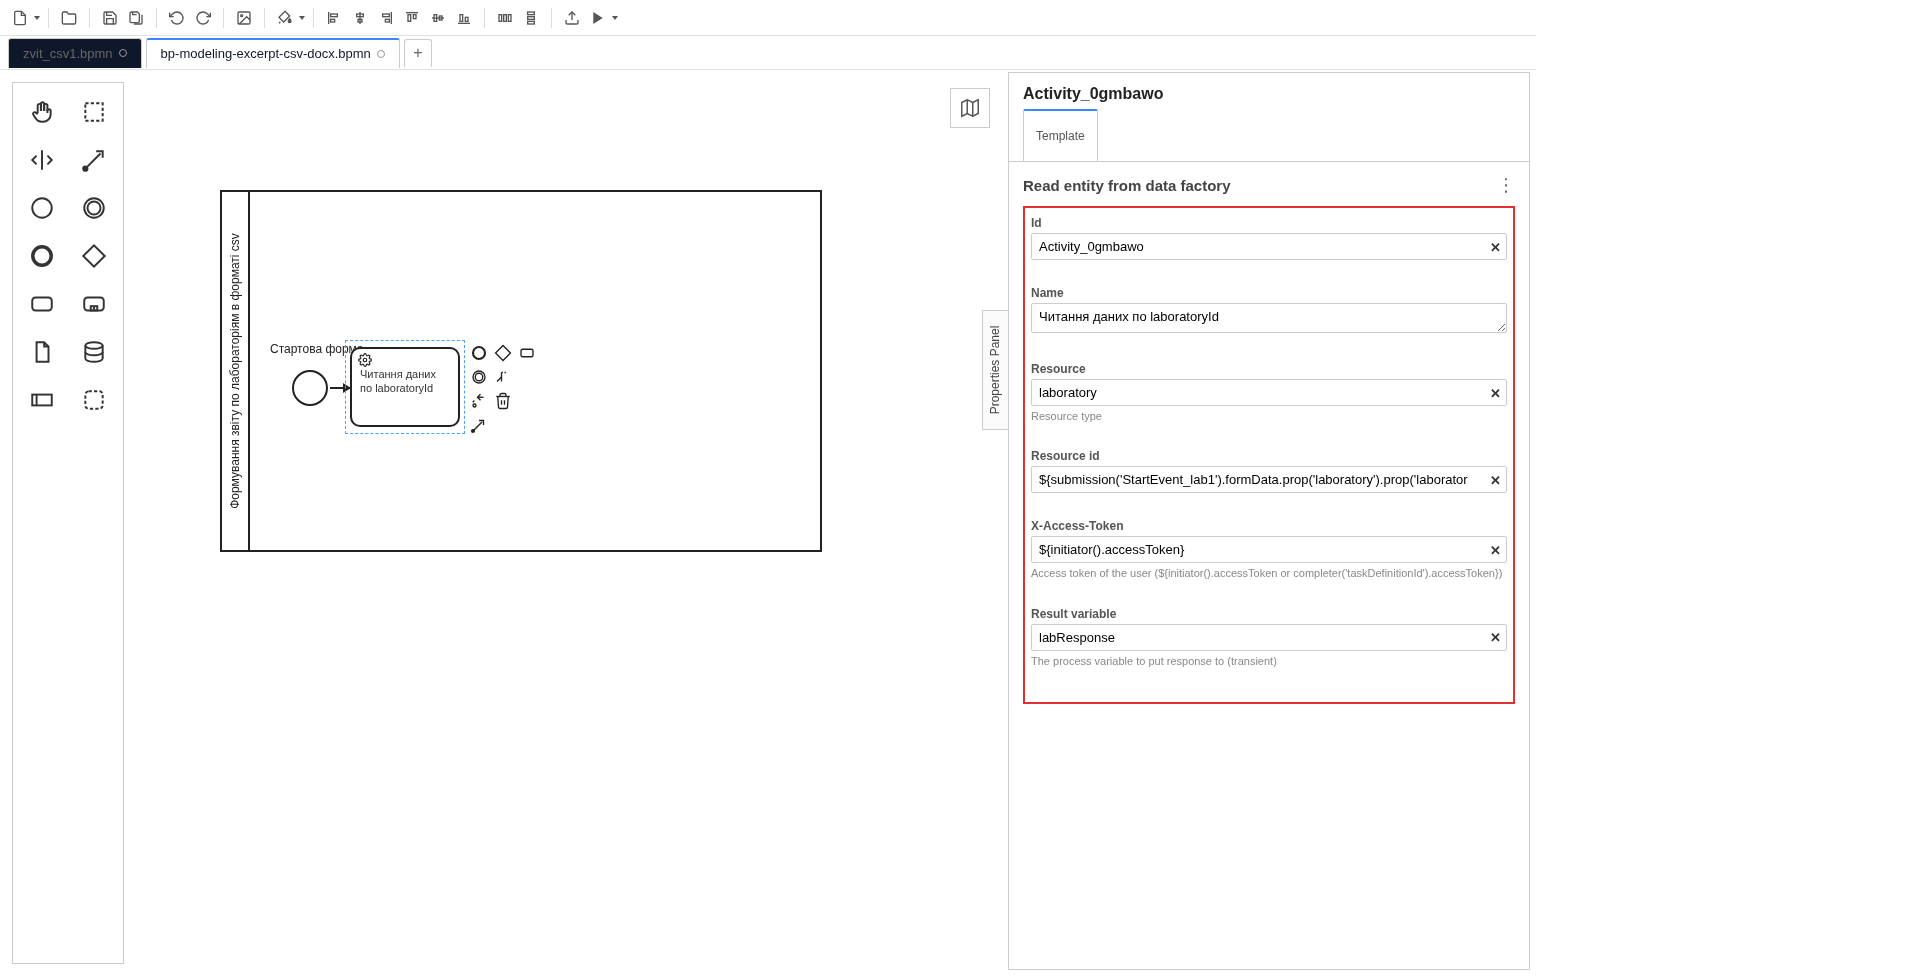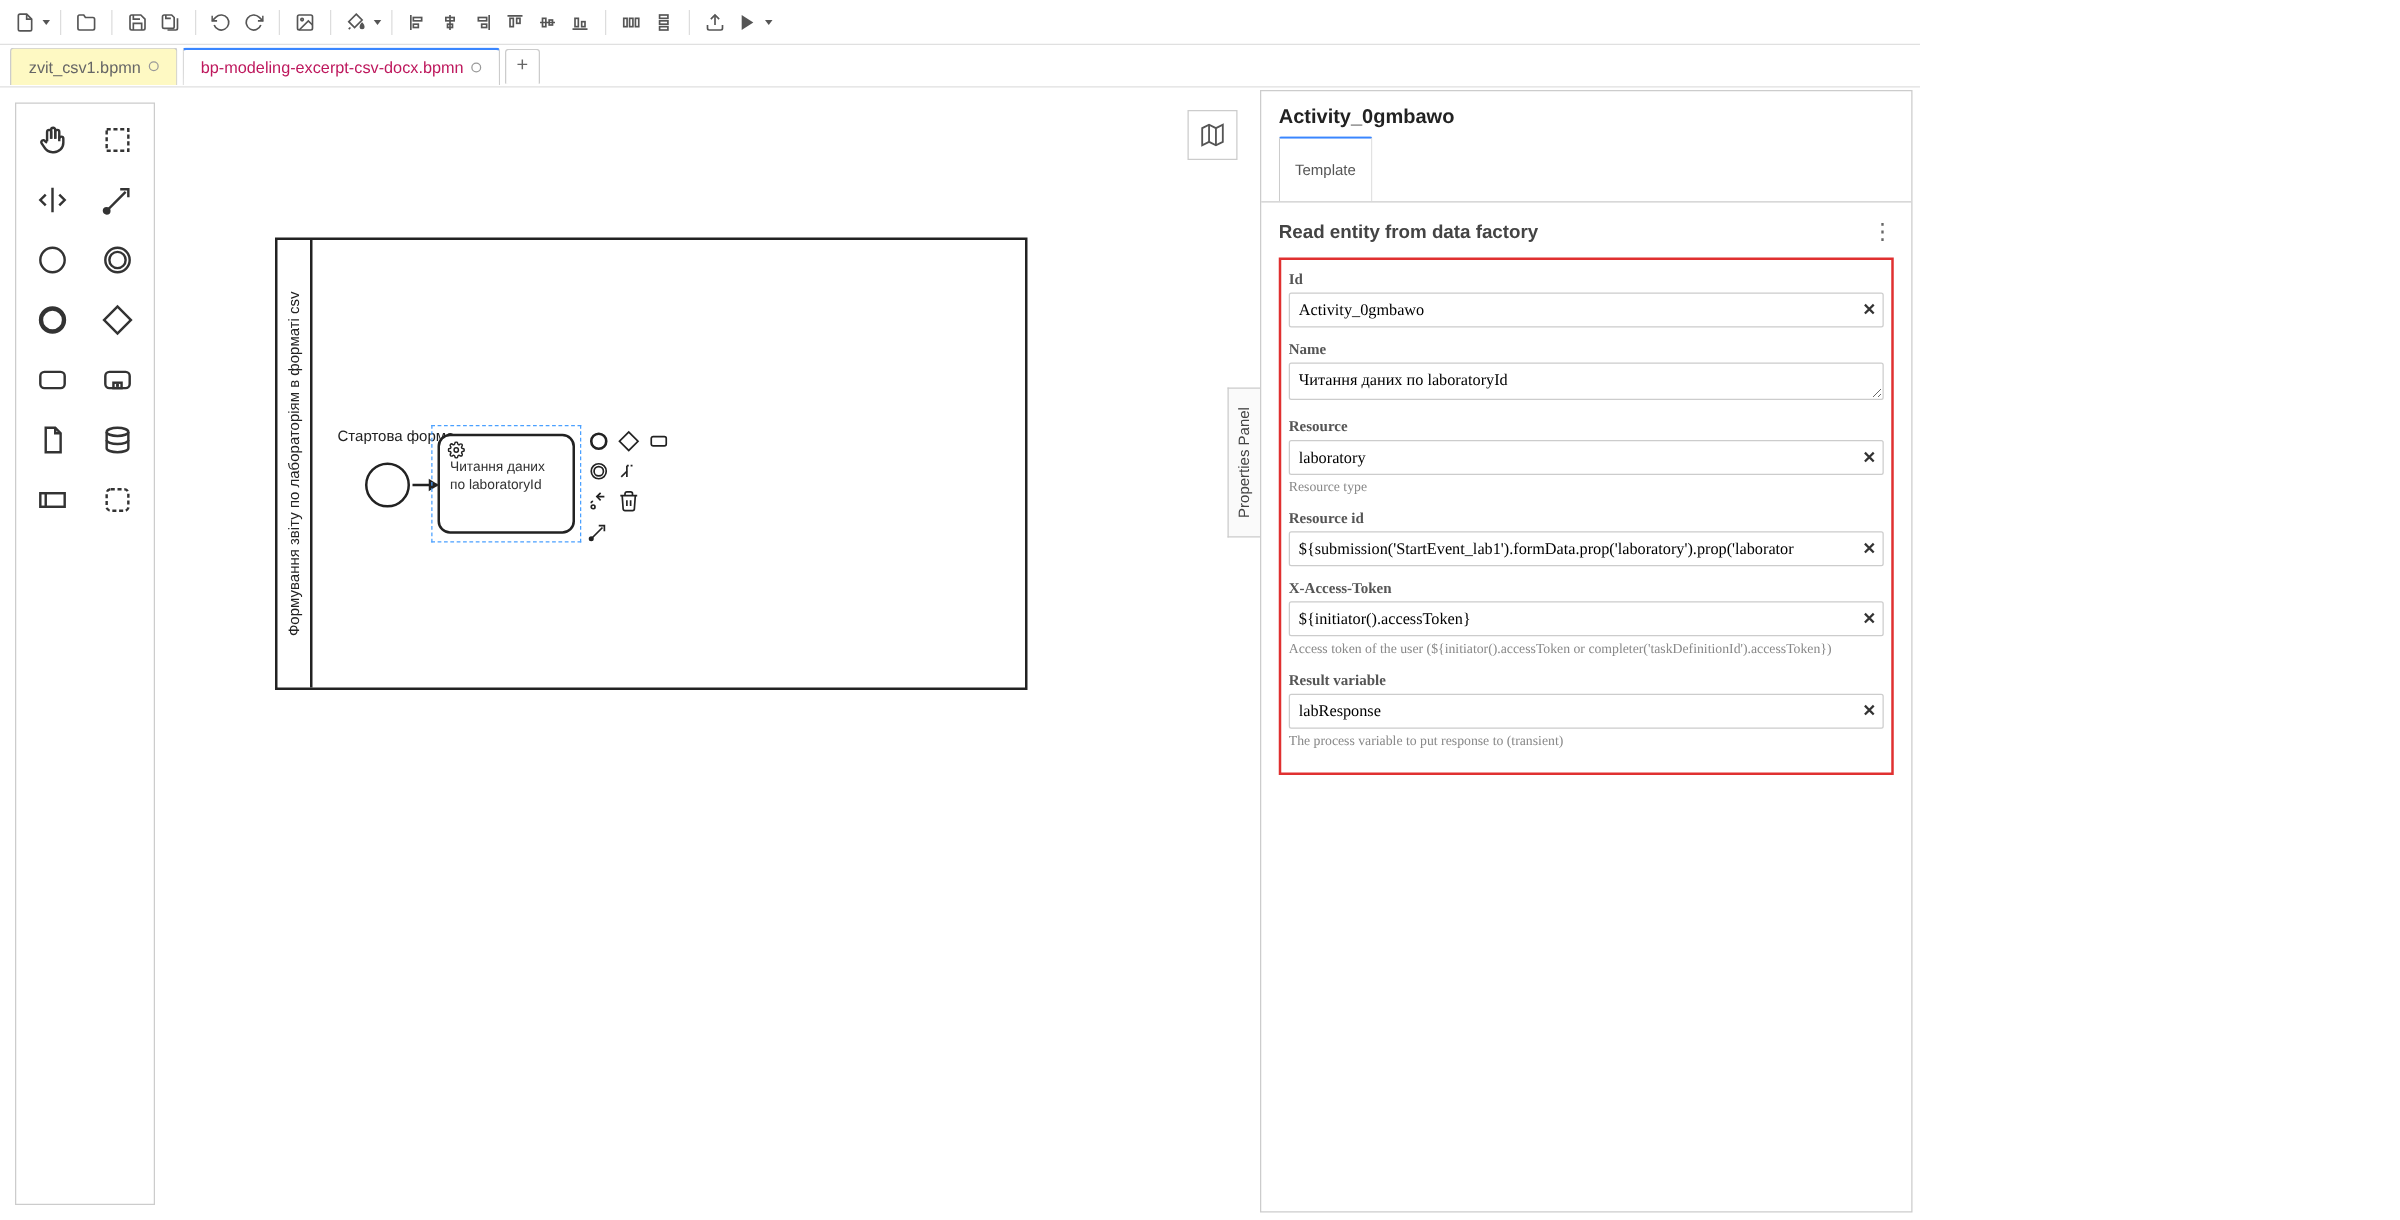--- a/index.html
+++ b/index.html
@@ -9,22 +9,22 @@
 
 .toolbar { display: flex; align-items: center; height: 36px; padding: 0 8px; border-bottom: 1px solid #e0e0e0; gap: 2px; }
 .toolbar .sep { width: 1px; height: 20px; background: #ddd; margin: 0 6px; }
 .tb-btn { width: 24px; height: 24px; display: flex; align-items: center; justify-content: center; cursor: pointer; color: #555; border-radius: 2px; }
 .tb-btn svg { width: 16px; height: 16px; }
 .tb-drop { display: flex; align-items: center; }
 .caret { width: 0; height: 0; border-left: 3px solid transparent; border-right: 3px solid transparent; border-top: 4px solid #555; margin-left: 2px; }
 
 
 .tabbar { display: flex; align-items: center; height: 34px; padding: 0 8px; border-bottom: 1px solid #e0e0e0; gap: 4px; }
-.tab { display: flex; align-items: center; height: 30px; padding: 0 14px; border: 1px solid #ccc; border-bottom: none; border-radius: 3px 3px 0 0; background: #fef9c3; color: #666; cursor: pointer; gap: 6px; font-size: 13px; }
-.tab.active { background: #fff; border-top: 2px solid #3a86ff; color: #be185d; }
+.tab { display: flex; align-items: center; height: 30px; padding: 0 14px; border: 1px solid #ccc; border-bottom: none; border-radius: 3px 3px 0 0; background: #0f172a; color: #666; cursor: pointer; gap: 6px; font-size: 13px; }
+.tab.active { background: #fff; border-top: 2px solid #3a86ff; color: #0f172a; }
 .tab .dirty { width: 8px; height: 8px; border: 1.5px solid #999; border-radius: 50%; }
 .tab-add { width: 28px; height: 28px; display: flex; align-items: center; justify-content: center; border: 1px solid #ccc; border-bottom: none; border-radius: 3px 3px 0 0; cursor: pointer; color: #666; font-size: 16px; }
 
 
 .main { flex: 1; display: flex; position: relative; }
 
 
 .palette { width: 112px; border: 1px solid #ccc; margin: 12px 0 12px 12px; background: #fff; display: grid; grid-template-columns: 1fr 1fr; grid-auto-rows: 46px; padding: 6px 4px; gap: 2px; align-content: start; }
 .pal { display: flex; align-items: center; justify-content: center; cursor: pointer; }
 .pal svg { width: 26px; height: 26px; }
@@ -62,21 +62,21 @@
 .props-tabs { padding: 0 14px; }
 .ptab { display: inline-block; padding: 18px 12px; border: 1px solid #ccc; border-bottom: none; border-top: 2px solid #3a86ff; font-size: 12px; color: #555; border-radius: 2px 2px 0 0; }
 .props-body { border-top: 1px solid #ccc; padding: 10px 14px; overflow-y: auto; }
 
 .section-head { display: flex; justify-content: space-between; align-items: center; margin: 4px 0 12px; }
 .section-title { font-size: 15px; font-weight: bold; color: #444; }
 .kebab { font-size: 18px; color: #666; cursor: pointer; line-height: 1; }
 
 .redbox { border: 2px solid #e03030; padding: 8px 6px; margin-top: 4px; }
 
-.field { margin-bottom: 10px; font-family: Liberation Serif, serif; }
+.field { margin-bottom: 26px; }
 .field-label { font-size: 12px; color: #555; font-weight: bold; margin-bottom: 3px; display: block; }
 .field-help { font-size: 11px; color: #888; margin-top: 3px; line-height: 1.3; }
 .input-wrap { position: relative; }
 .input-wrap input, .input-wrap textarea { width: 100%; border: 1px solid #ccc; padding: 5px 24px 5px 7px; font-size: 13px; font-family: inherit; border-radius: 2px; }
 .input-wrap textarea { resize: vertical; height: 30px; padding-right: 7px; }
 .clear-x { position: absolute; right: 6px; top: 50%; transform: translateY(-50%); font-size: 13px; font-weight: bold; color: #333; cursor: pointer; }
 
 .subsection-title { font-size: 15px; font-weight: bold; color: #444; margin: 10px 0 8px; }
 
 

